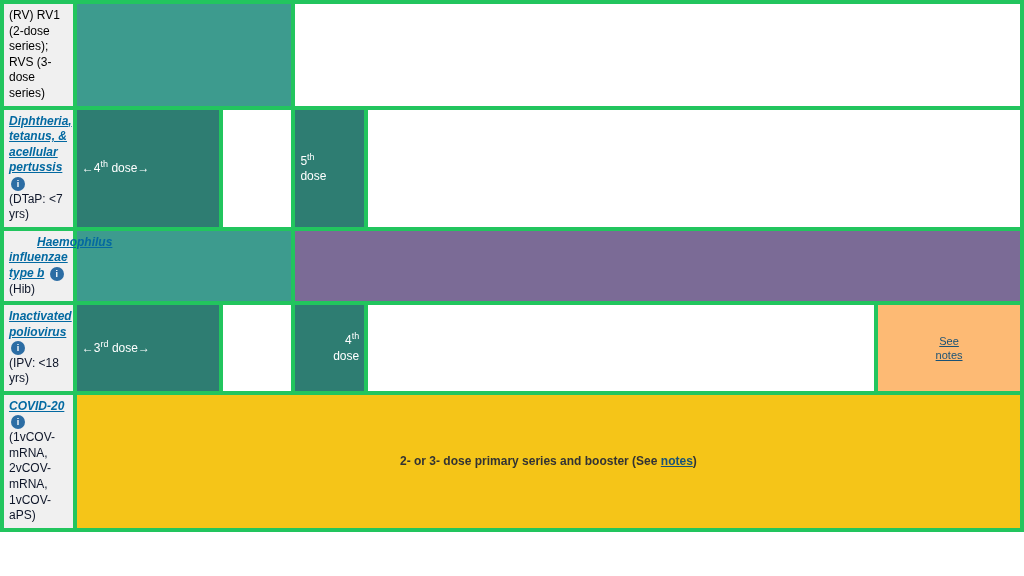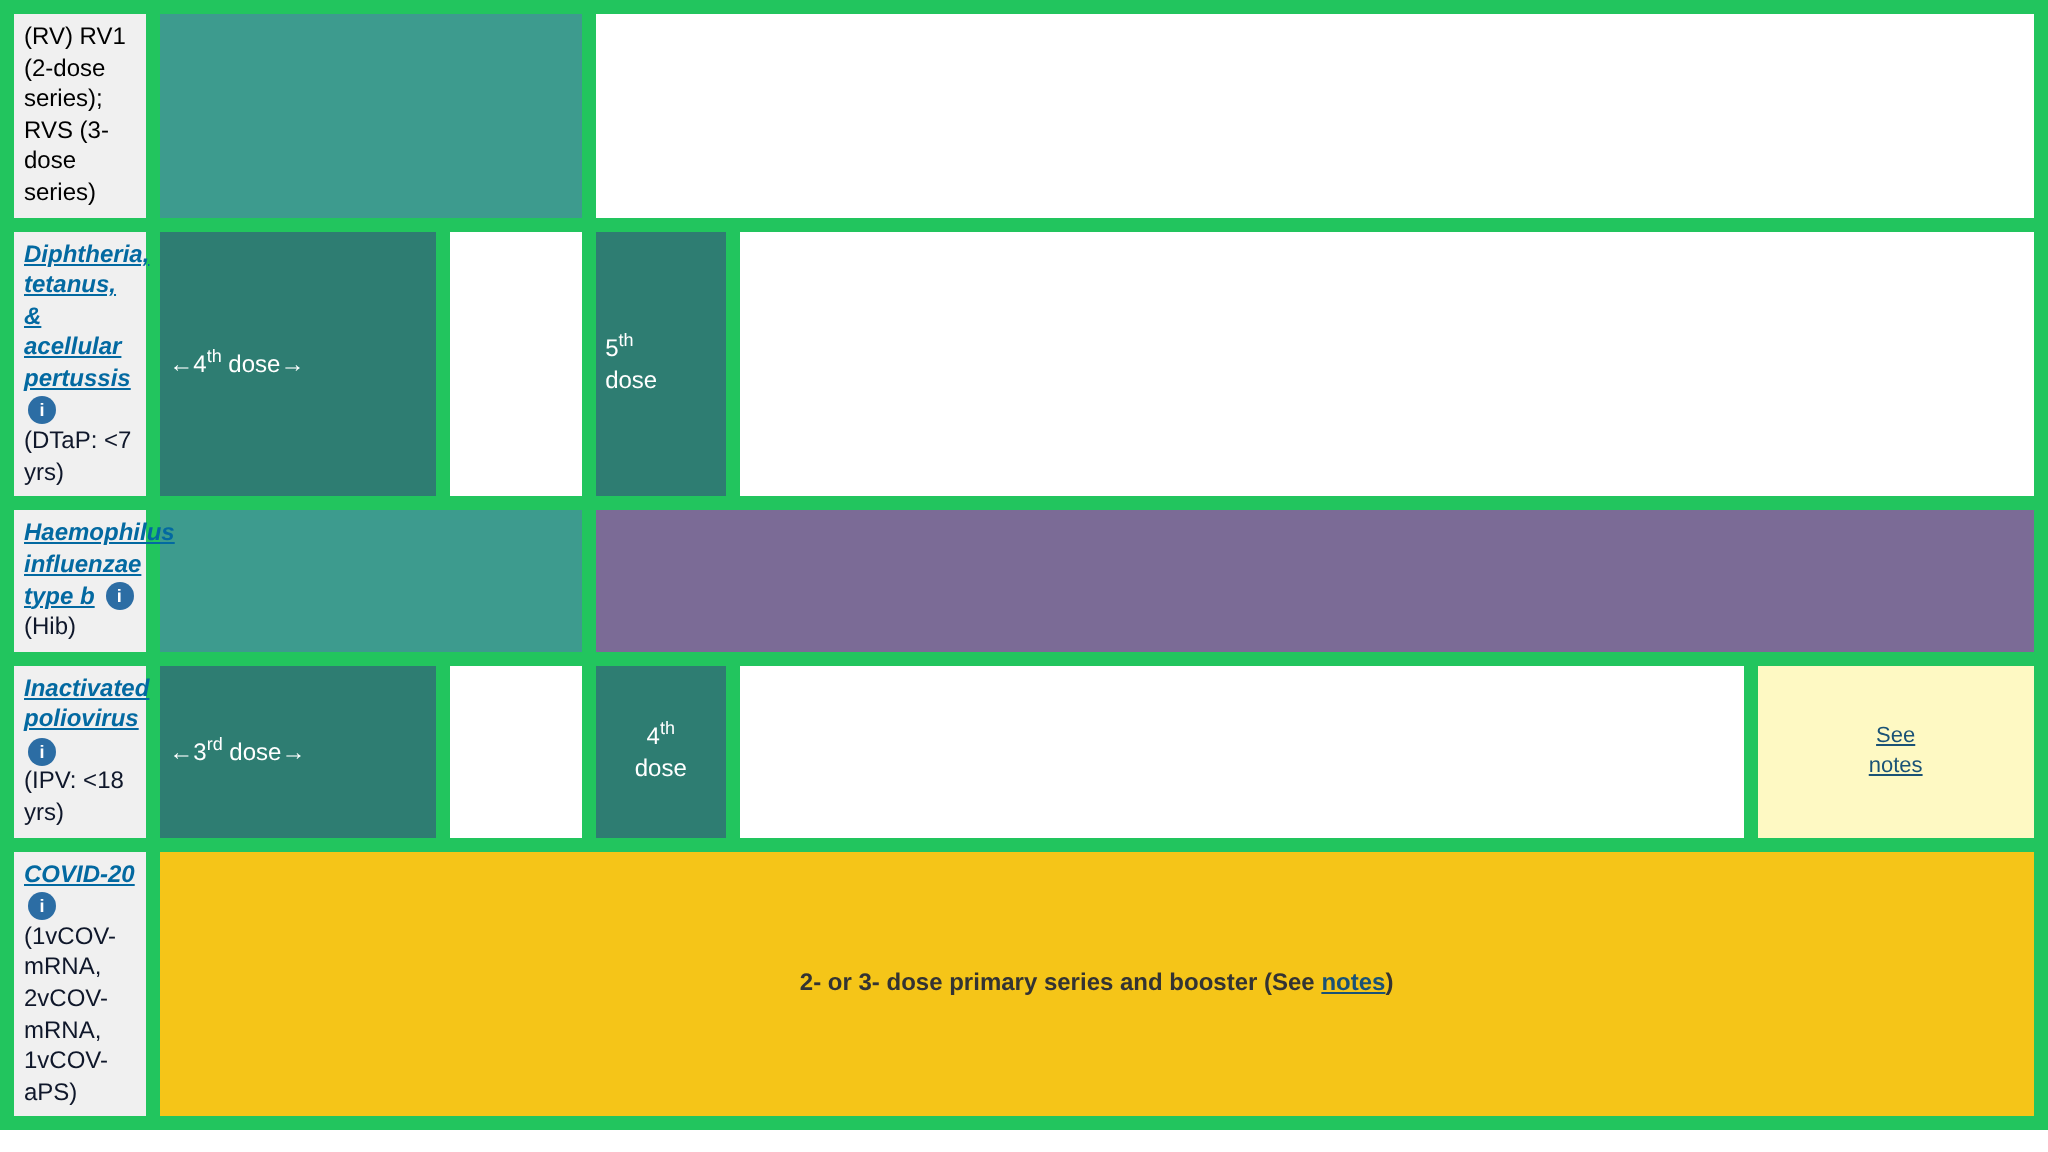--- a/index.html
+++ b/index.html
@@ -12,21 +12,21 @@
       height: 576px;
     }
 
     .schedule-table {
       width: 1024px;
       border-collapse: collapse;
       table-layout: fixed;
     }
 
     .schedule-table td, .schedule-table th {
-      border: 7px solid #22c55e;
+      border: 4px solid #22c55e;
       padding: 4px 5px;
       vertical-align: middle;
       line-height: 1.3;
     }
 
     .vaccine-cell {
       background: #f0f0f0;
       font-size: 12px;
     }
     .vaccine-link {
@@ -41,21 +41,21 @@
       font-style: normal;
       font-weight: normal;
     }
 
     
     .teal-dark { background-color: #2e7d72; color: white; }
     .teal-medium { background-color: #3d9b8e; color: white; text-align: center; }
     .purple { background-color: #7b6b96; color: white; text-align: center; }
     .purple-light { background-color: #9b7eab; color: white; text-align: center; }
     .yellow-bright { background-color: #f5c518; color: #333; text-align: center; }
-    .dark-teal { background-color: #fef9c3; color: white; text-align: center; }
+    .dark-teal { background-color: #fdba74; color: white; text-align: center; }
     .white-cell { background-color: #ffffff; }
 
     .info-icon {
       display: inline-block;
       width: 14px;
       height: 14px;
       background: #2c6da4;
       color: white;
       border-radius: 50%;
       font-size: 9px;
@@ -95,40 +95,40 @@
     </td>
     <td class="white-cell"></td>
     <td class="teal-dark" style="text-align:left;">
       5<span class="sup">th</span><br>dose
     </td>
     <td class="white-cell" colspan="9"></td>
   </tr>
 
   <tr>
     <td class="vaccine-cell">
-      <span class="vaccine-link" style="font-style:italic;">Haemophilus influenzae type b</span>
+      <span class="vaccine-link" style="font-style:italic;margin-left:28px;">Haemophilus influenzae type b</span>
       <span class="info-icon">i</span><br>
       <span class="vaccine-sub">(Hib)</span>
     </td>
     <td class="teal-medium" colspan="3"></td>
     <td class="purple" colspan="10"></td>
   </tr>
 
 
   <tr>
     <td class="vaccine-cell">
       <span class="vaccine-link">Inactivated poliovirus</span>
       <span class="info-icon">i</span><br>
       <span class="vaccine-sub">(IPV: &lt;18 yrs)</span>
     </td>
     <td class="teal-dark" colspan="2">
       <span>←3<span class="sup">rd</span> dose→</span>
     </td>
     <td class="white-cell"></td>
-    <td class="teal-dark" style="text-align:center;">
+    <td class="teal-dark" style="text-align:right;">
       4<span class="sup">th</span><br>dose
     </td>
     <td class="white-cell" colspan="7"></td>
     <td class="dark-teal" colspan="2" style="font-size:11px;">
       <span class="notes-link">See<br>notes</span>
     </td>
   </tr>
 
   <tr>
     <td class="vaccine-cell">

